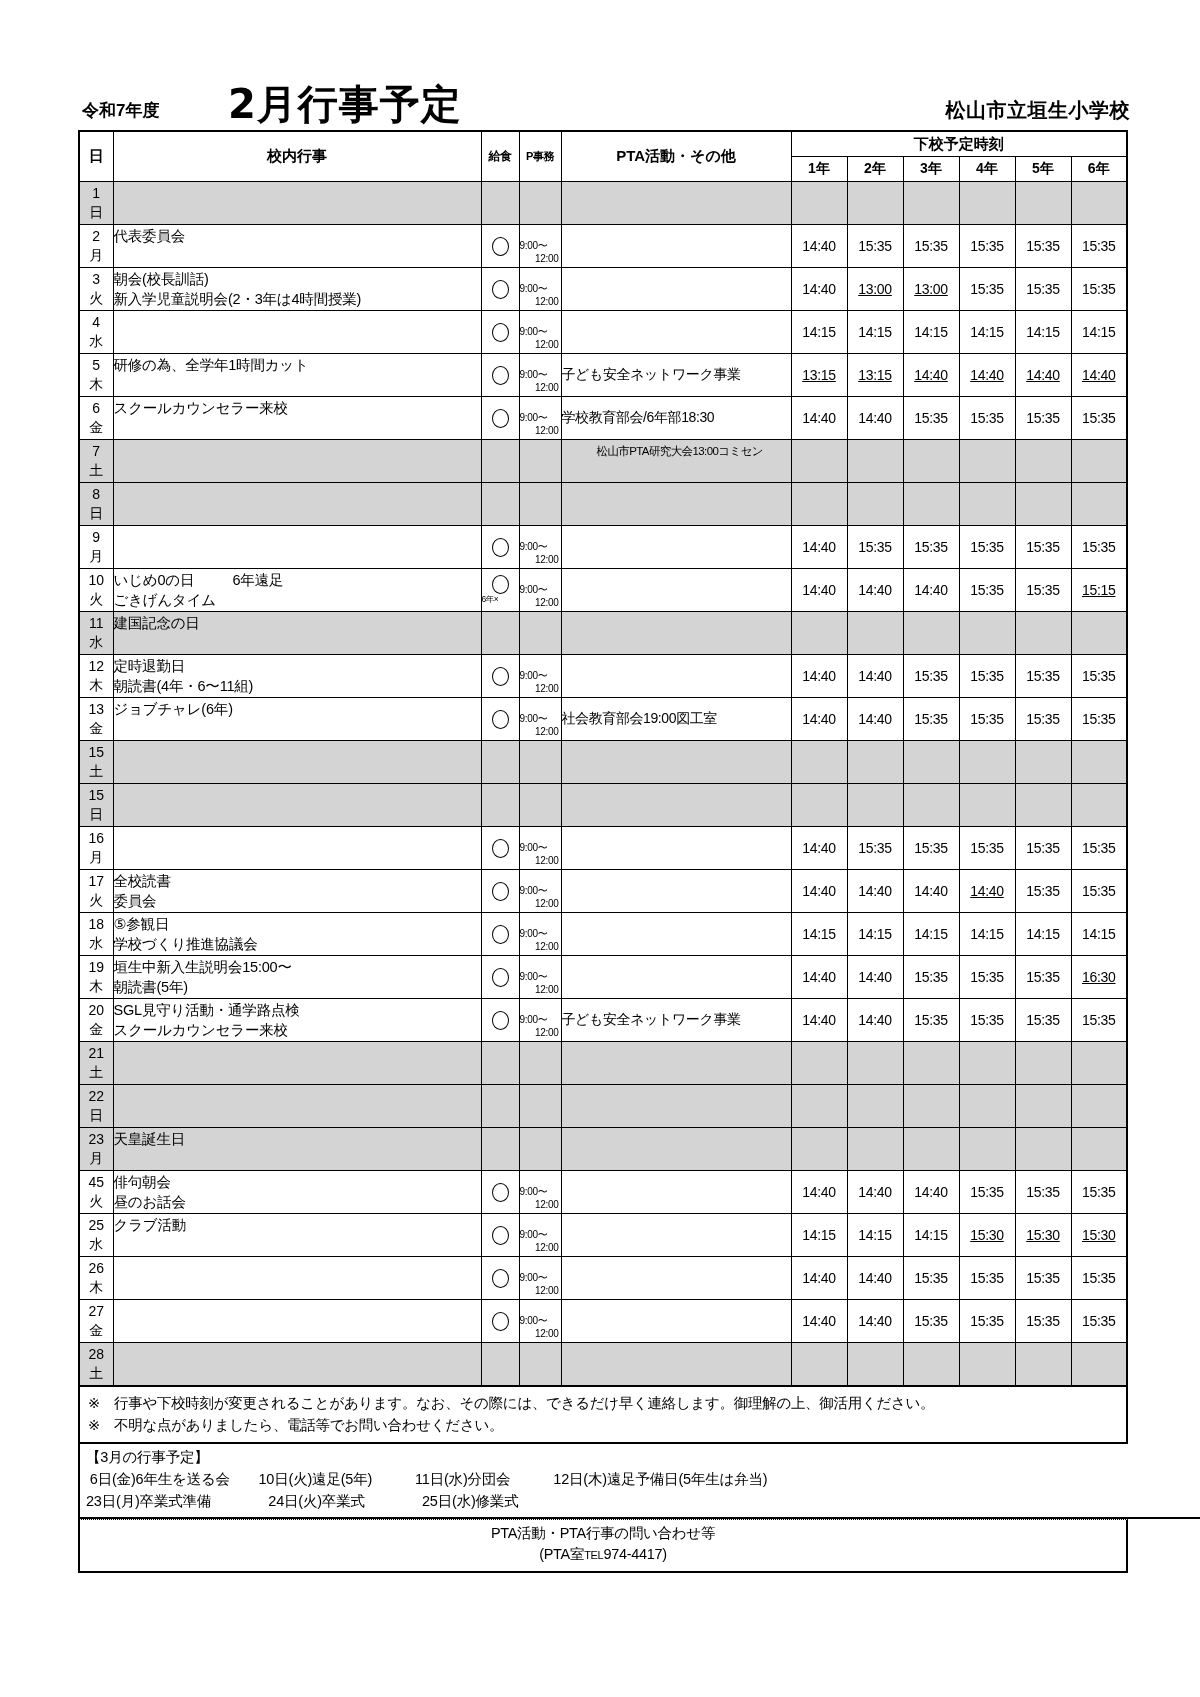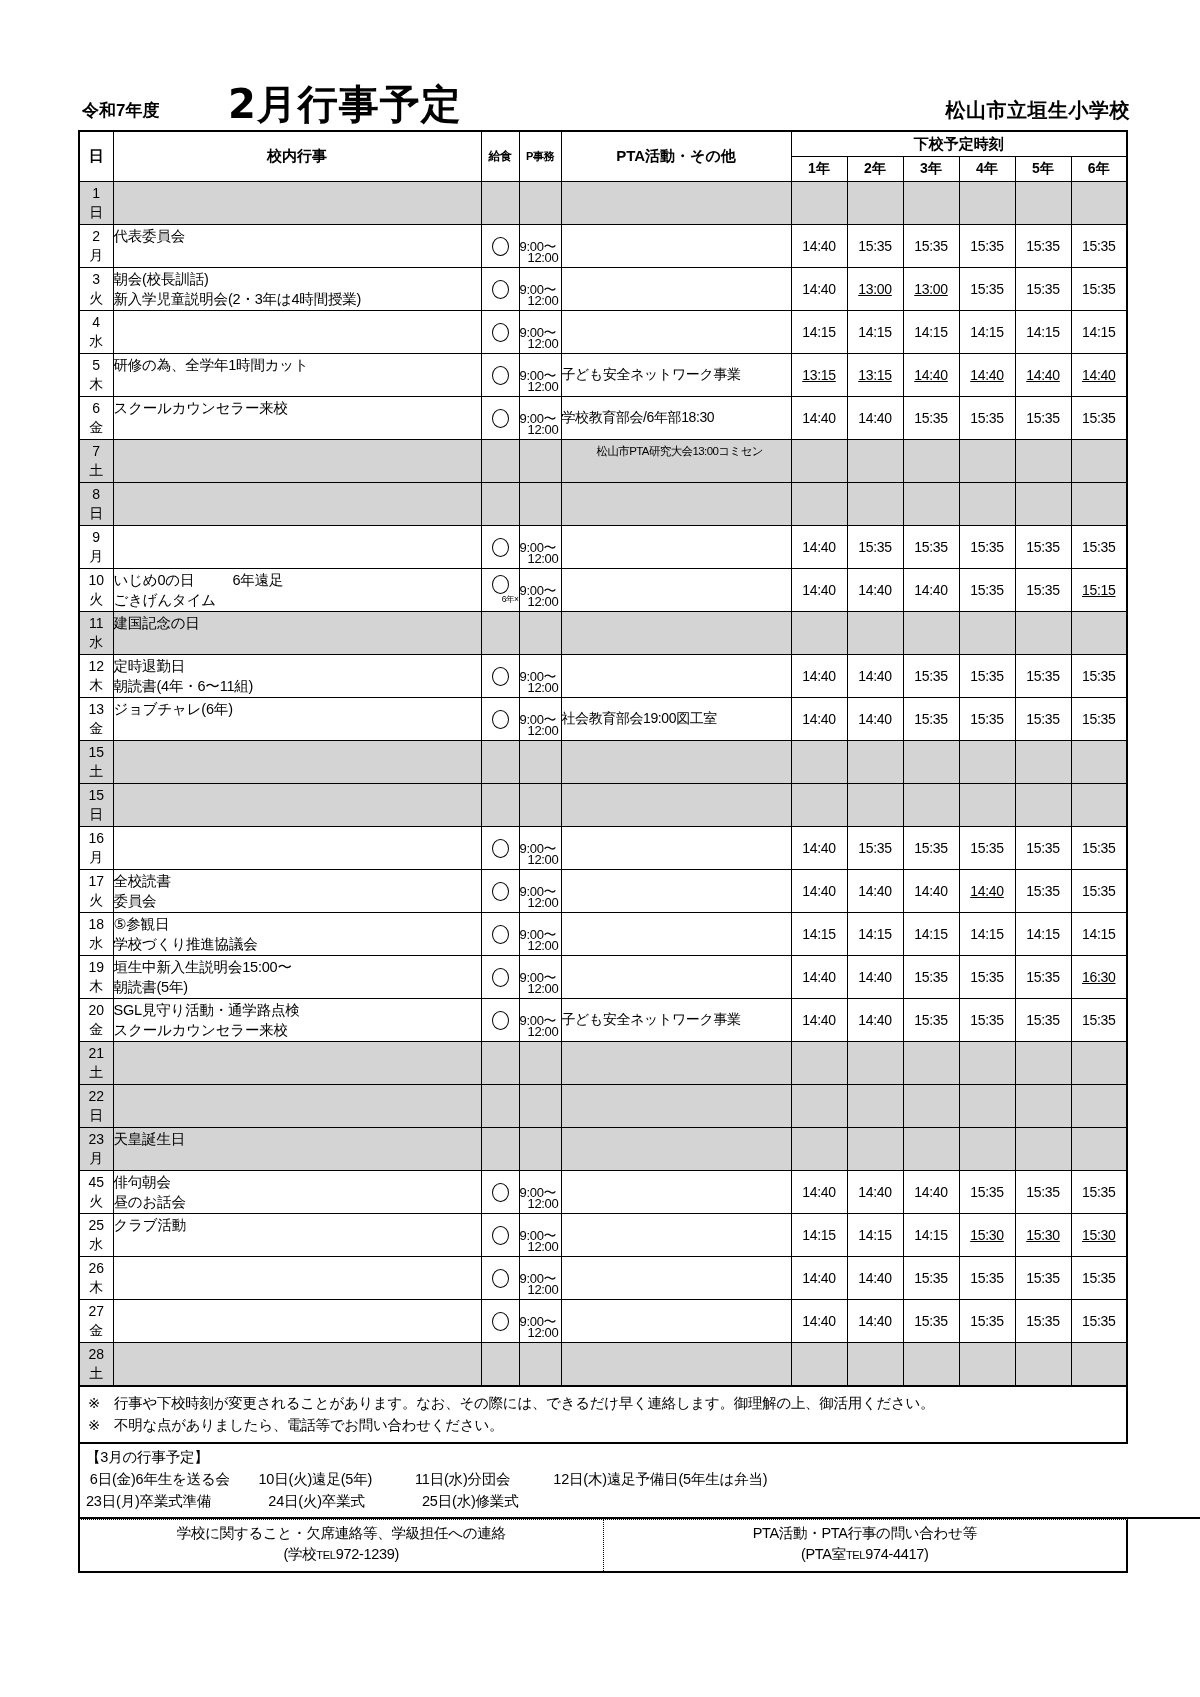--- a/index.html
+++ b/index.html
@@ -40,23 +40,23 @@
 
   td.day{text-align:center;font-size:14px;line-height:1.0;padding:2px 0;vertical-align:top;}
   td.day .num{display:block;height:19px;line-height:19px;}
   td.day .wd{display:block;height:19px;line-height:19px;}
 
   td.ev{font-size:14.5px;padding:1px 0 1px 4px;vertical-align:top;line-height:1.35;letter-spacing:-0.2px;}
   td.ev .l1,td.ev .l2{display:block;white-space:pre;height:20px;line-height:20px;}
 
   td.lunch{text-align:center;vertical-align:middle;}
   .circ{display:block;width:15px;height:17px;margin:0 auto;border:1.3px solid #000;border-radius:50%;}
-  .lunchnote{display:block;font-size:8.5px;text-align:right;letter-spacing:-0.5px;margin-top:0px;}
-
-  td.pj{vertical-align:top;font-size:13px;line-height:1;letter-spacing:-0.3px;padding:2px 1px 2px 2px;position:relative;}
+  .lunchnote{display:block;font-size:8.5px;text-align:left;letter-spacing:-0.5px;margin-top:0px;}
+
+  td.pj{vertical-align:top;font-size:10px;line-height:1;letter-spacing:-0.3px;padding:2px 1px 2px 2px;position:relative;}
   td.pj .t1{display:block;text-align:left;}
   td.pj .t2{display:block;text-align:right;position:absolute;bottom:3px;right:2px;}
 
   td.pta{font-size:14px;padding:0 2px 0 4px;text-align:left;letter-spacing:-0.4px;vertical-align:middle;}
   td.pta.sm{font-size:11.5px;letter-spacing:-0.6px;vertical-align:top;padding-top:4px;padding-left:35px;}
 
   td.gt{text-align:center;font-size:14px;letter-spacing:-0.3px;}
   td.gt span.u{text-decoration:underline;text-underline-offset:1px;}
 
   
@@ -752,23 +752,19 @@
     </p>
   </div>
 
   <div class="march">
     <p>【3月の行事予定】</p>
     <p> 6日(金)6年生を送る会　　10日(火)遠足(5年)　　　11日(水)分団会　　　12日(木)遠足予備日(5年生は弁当)</p>
     <p>23日(月)卒業式準備　　　　24日(火)卒業式　　　　25日(水)修業式</p>
   </div>
 
   <div class="contact">
-    <div class="half left">
-      <div class="ln">学校に関すること・欠席連絡等、学級担任への連絡</div>
-      <div class="ln"><span>(学校</span><span class="tel">TEL</span><span>972-1239)</span></div>
-    </div>
     <div class="half">
       <div class="ln">PTA活動・PTA行事の問い合わせ等</div>
       <div class="ln"><span>(PTA室</span><span class="tel">TEL</span><span>974-4417)</span></div>
     </div>
   </div>
 
 </div>
 
 </body></html>

